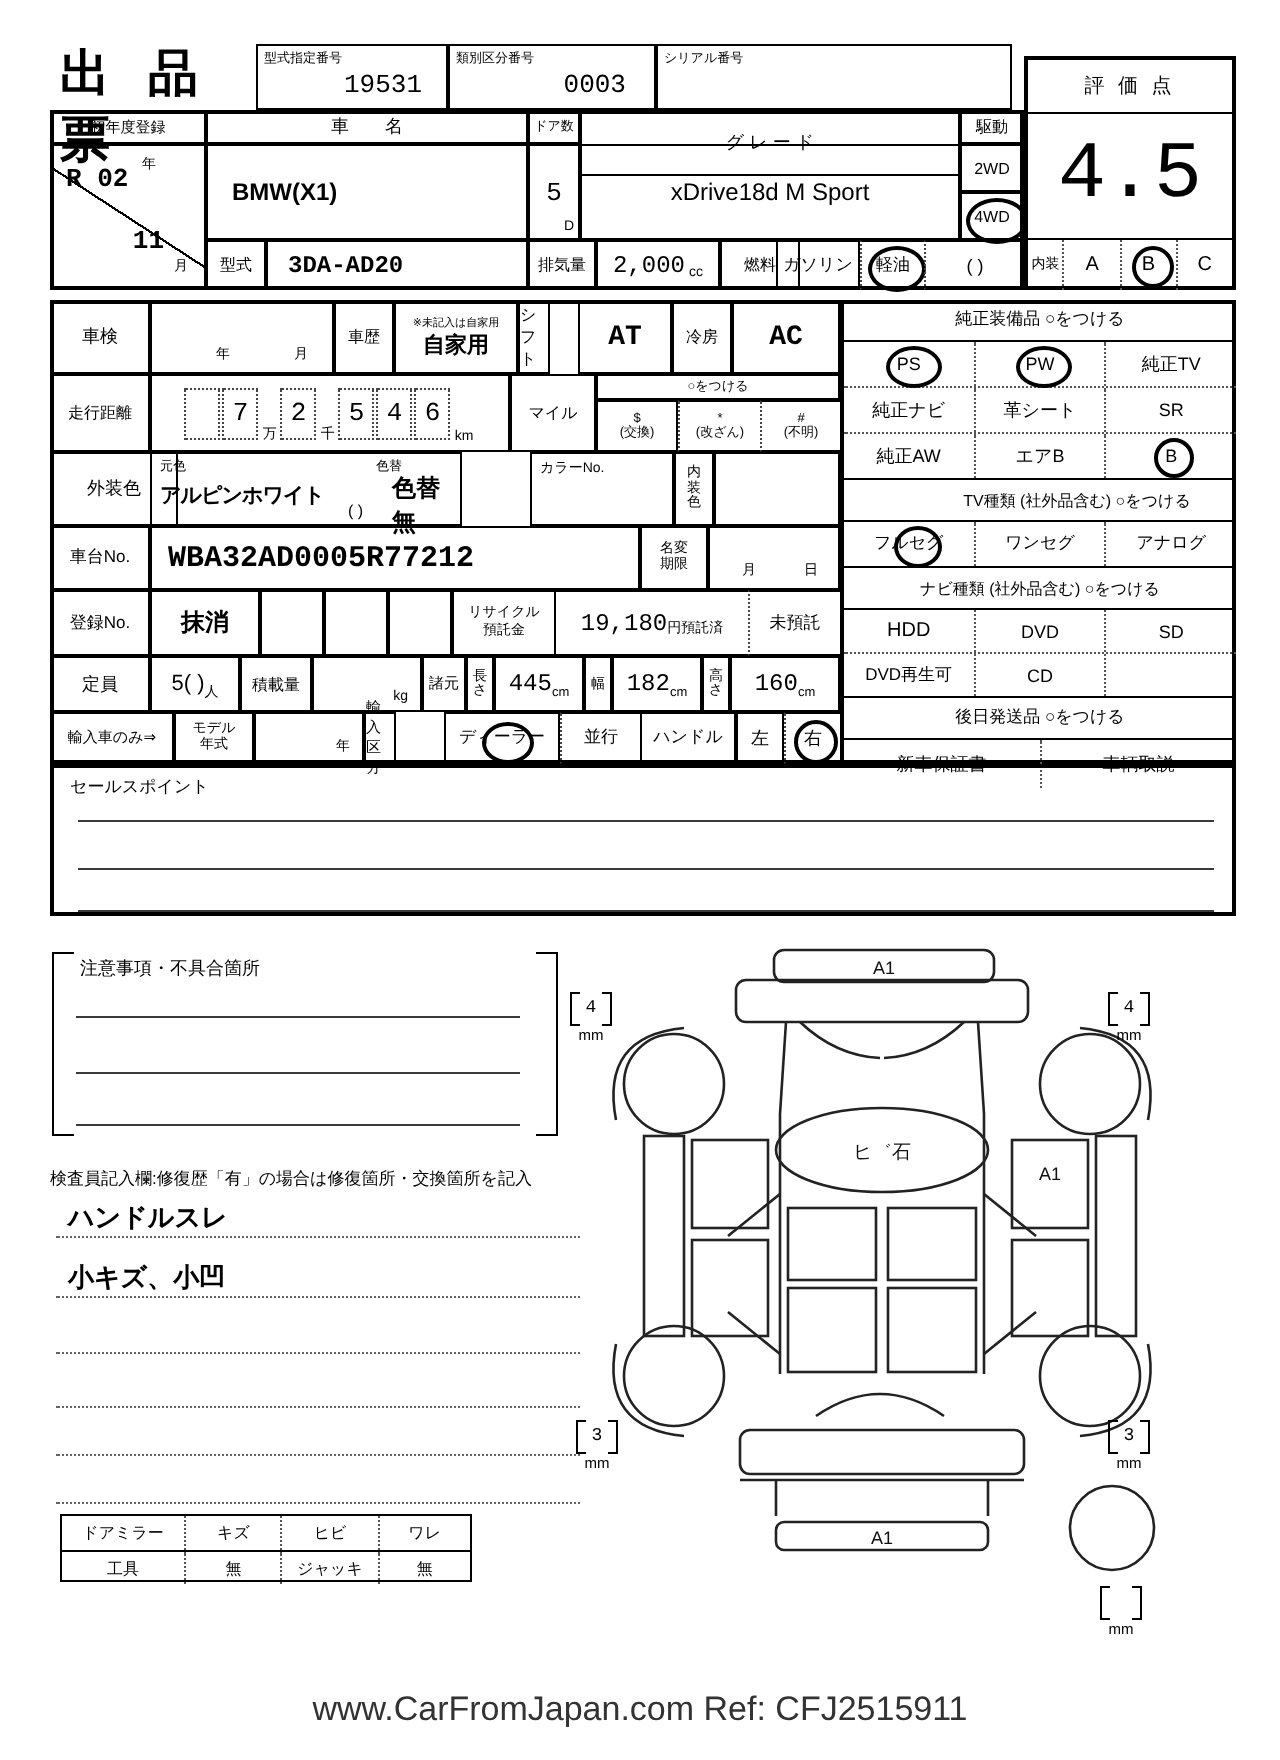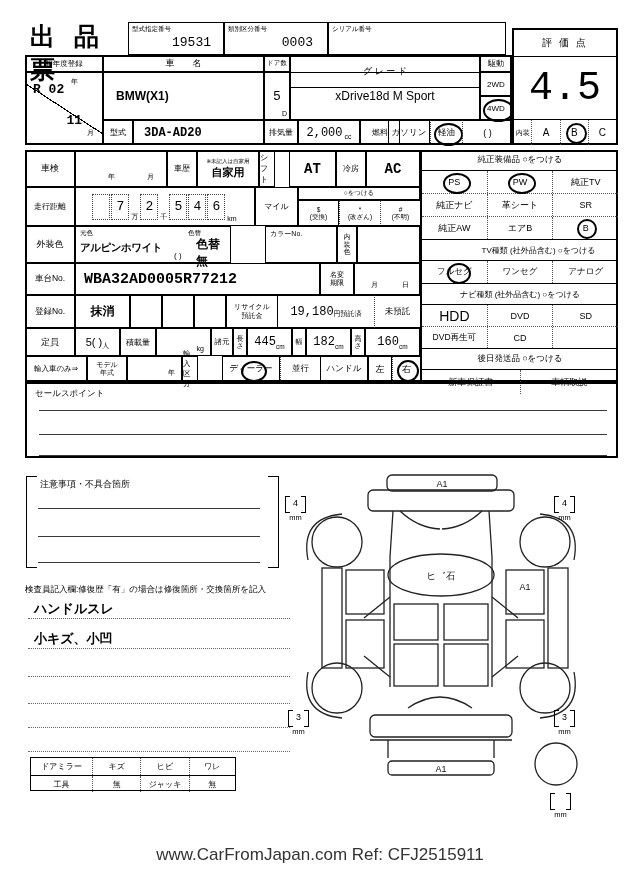--- a/index.html
+++ b/index.html
@@ -135,21 +135,21 @@
   </div>
   <div class="a b f" style="left:255px;top:187px;width:43px;height:39px;font-size:8px;">マイル</div>
   <div class="a f" style="left:298px;top:187px;width:122px;height:13px;border:1px solid #000;font-size:6.5px;">○をつける</div>
   <div class="a b f pre" style="left:298px;top:200px;width:41px;height:26px;font-size:6.5px;">$
 (交換)</div>
   <div class="a f pre" style="left:339px;top:200px;width:41px;height:26px;border-top:1px solid #000;border-bottom:1px solid #000;border-left:1px dotted #444;font-size:6.5px;">*
 (改ざん)</div>
   <div class="a f pre" style="left:380px;top:200px;width:40px;height:26px;border-top:1px solid #000;border-bottom:1px solid #000;border-left:1px dotted #444;font-size:6.5px;">#
 (不明)</div>
 
-  <div class="a b f" style="left:25px;top:226px;width:50px;height:37px;font-size:9px;">外装色</div>
+  <div class="a b f" style="left:25px;top:226px;width:64px;height:37px;font-size:9px;">外装色</div>
   <div class="a b" style="left:75px;top:226px;width:156px;height:37px;">
     <span class="a" style="left:4px;top:2px;font-size:6.5px;">元色</span>
     <span class="a bold" style="left:4px;top:14px;font-size:10.5px;letter-spacing:-0.5px;">アルピンホワイト</span>
     <span class="a" style="left:112px;top:2px;font-size:6.5px;">色替</span>
     <span class="a bold" style="left:120px;top:9px;font-size:12px;">色替無</span>
     <span class="a" style="left:98px;top:24px;font-size:8px;">(            )</span>
   </div>
   <div class="a b" style="left:265px;top:226px;width:72px;height:37px;">
     <span class="a" style="left:4px;top:2px;font-size:7px;">カラーNo.</span>
   </div>
@@ -259,21 +259,21 @@
     <div class="fs" style="height:22px;">
       <div class="f" style="width:66px;height:100%;position:relative;font-size:8.5px;">
         <span>フルセグ</span>
         <span class="stamp" style="width:20px;height:17px;left:25px;top:2px;"></span>
       </div>
       <div class="f" style="width:66px;height:100%;border-left:1px dotted #555;font-size:8.5px;">ワンセグ</div>
       <div class="f" style="width:66px;height:100%;border-left:1px dotted #555;font-size:8.5px;">アナログ</div>
     </div>
     <div class="f" style="height:20px;border-top:1.5px solid #000;border-bottom:1px solid #000;font-size:8px;">ナビ種類 (社外品含む) ○をつける</div>
     <div class="fs" style="height:21px;border-bottom:1px dotted #555;">
-      <div class="f" style="width:66px;height:100%;font-size:14px;">HDD</div>
+      <div class="f" style="width:66px;height:100%;font-size:10px;">HDD</div>
       <div class="f" style="width:66px;height:100%;border-left:1px dotted #555;font-size:9px;">DVD</div>
       <div class="f" style="width:66px;height:100%;border-left:1px dotted #555;font-size:9px;">SD</div>
     </div>
     <div class="fs" style="height:21px;">
       <div class="f" style="width:66px;height:100%;font-size:8.5px;">DVD再生可</div>
       <div class="f" style="width:66px;height:100%;border-left:1px dotted #555;font-size:9px;">CD</div>
       <div class="f" style="width:66px;height:100%;border-left:1px dotted #555;font-size:9px;"></div>
     </div>
     <div class="f" style="height:20px;border-top:1.5px solid #000;border-bottom:1px solid #000;font-size:8.5px;">後日発送品 ○をつける</div>
     <div class="fs" style="height:24px;">

